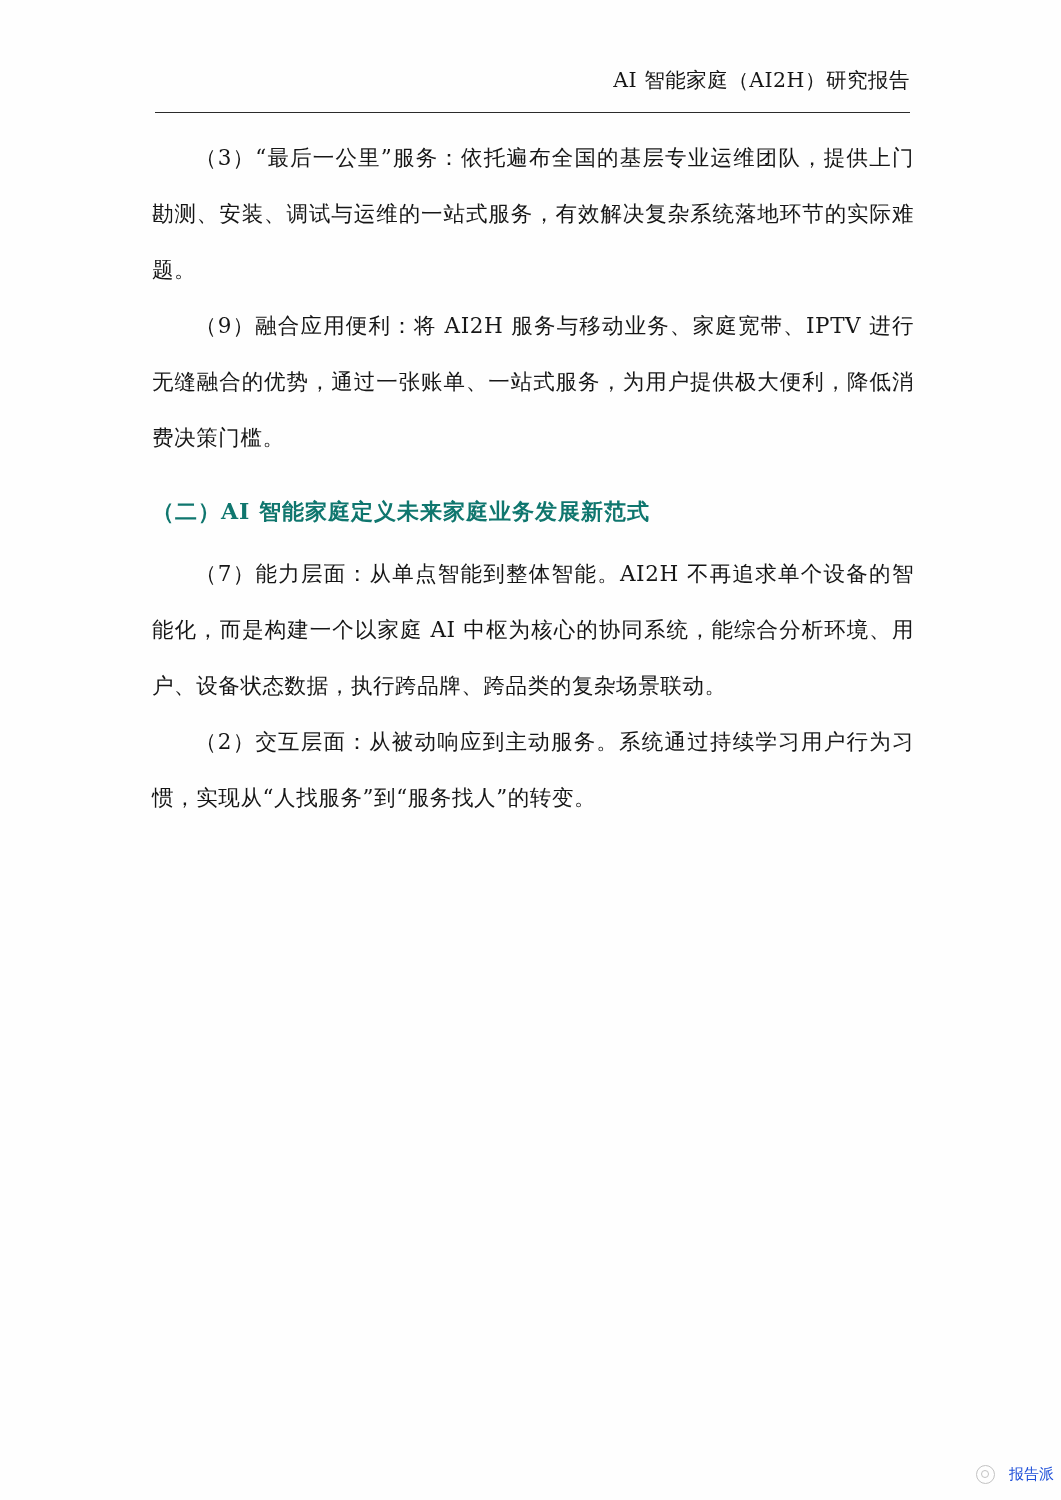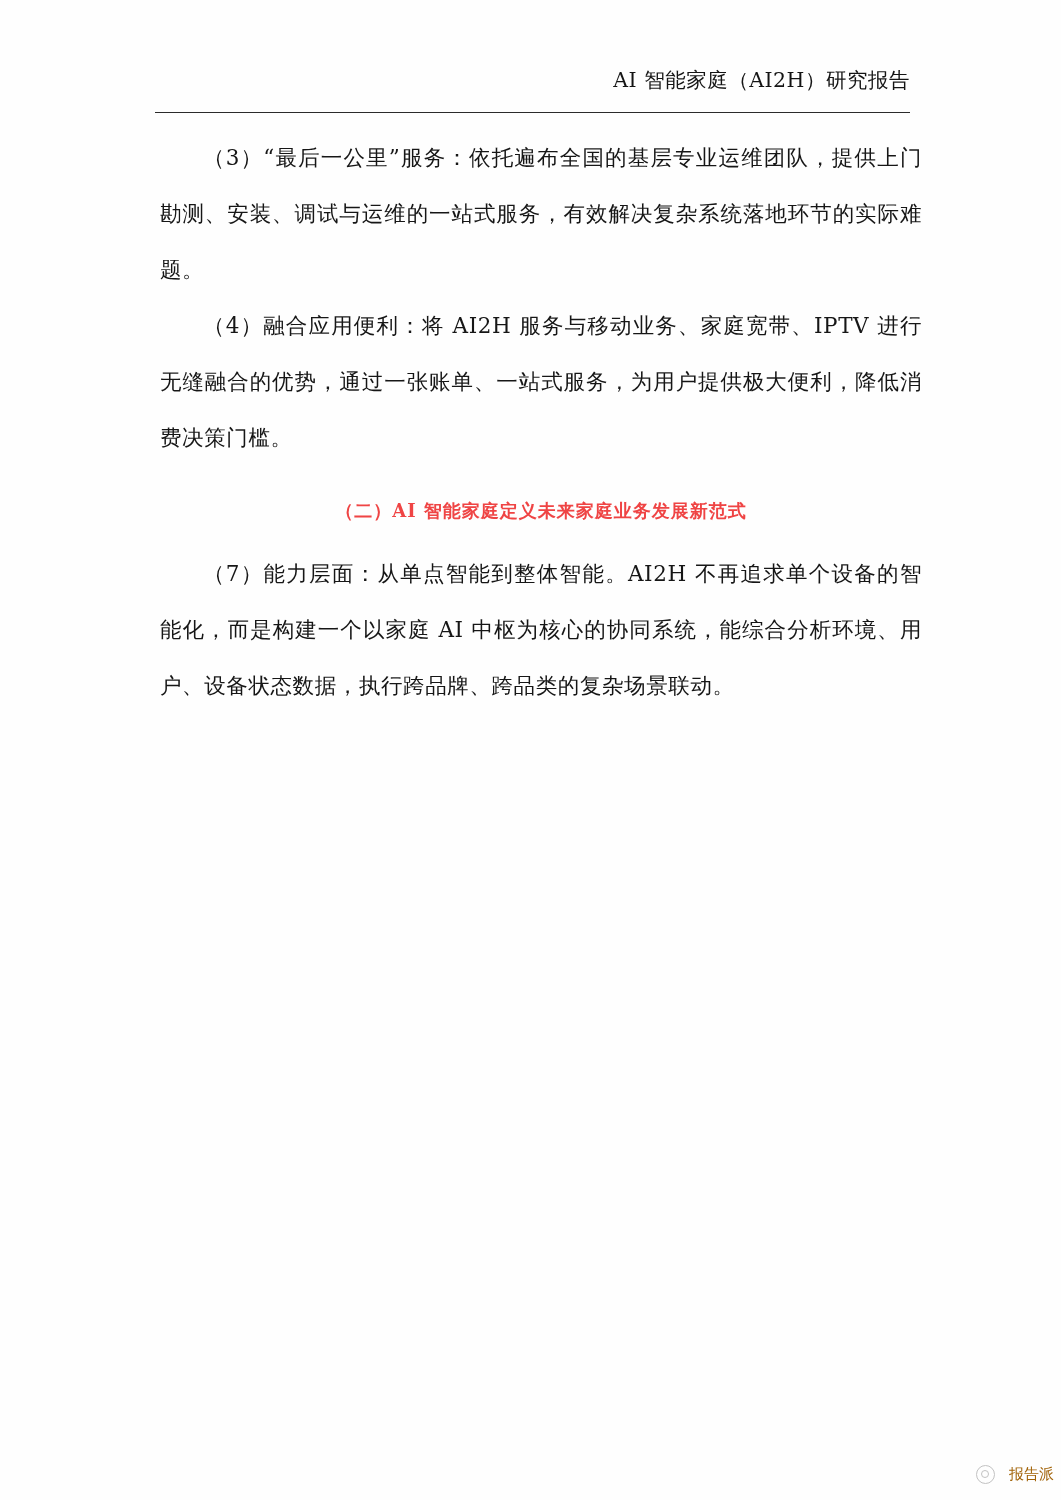--- a/index.html
+++ b/index.html
@@ -39,50 +39,49 @@
     position: absolute;
     top: 112px;
     left: 155px;
     width: 755px;
     height: 1px;
     background: #2b2b2b;
   }
   .content {
     position: absolute;
     top: 130px;
-    left: 160px;
+    left: 152px;
     width: 762px;
   }
   p.para {
     margin: 0 0 0 0;
     font-size: 21.5px;
     line-height: 56px;
     text-align: justify;
     text-justify: inter-ideograph;
     text-indent: 2em;
     letter-spacing: 0.6px;
     color: #161616;
   }
   h2.section {
     margin: 16px 0 6px 0;
-    font-size: 18px;
+    font-size: 22px;
     line-height: 58px;
-    text-align: center;
     font-weight: bold;
     letter-spacing: 1px;
-    color: #ef4444;
+    color: #0f766e;
   }
   .watermark {
     position: absolute;
     right: 24px;
     bottom: 16px;
     display: flex;
     align-items: center;
     gap: 14px;
-    color: #a16207;
+    color: #1d4ed8;
     font-size: 15px;
     font-family: "DejaVu Sans", "Liberation Sans", sans-serif;
     justify-content: flex-end;
   }
   .wm-circle {
     width: 17px;
     height: 17px;
     border-radius: 50%;
     border: 1.6px solid #c2c2c2;
     display: inline-block;
@@ -102,25 +101,26 @@
 </head>
 <body>
 
 <div class="page">
 
   <div class="header">AI 智能家庭（AI2H）研究报告</div>
   <div class="header-rule"></div>
 
   <div class="content">
     <p class="para">（3）“最后一公里”服务：依托遍布全国的基层专业运维团队，提供上门勘测、安装、调试与运维的一站式服务，有效解决复杂系统落地环节的实际难题。</p>
-    <p class="para">（4）融合应用便利：将 AI2H 服务与移动业务、家庭宽带、IPTV 进行无缝融合的优势，通过一张账单、一站式服务，为用户提供极大便利，降低消费决策门槛。</p>
+    <p class="para">（9）融合应用便利：将 AI2H 服务与移动业务、家庭宽带、IPTV 进行无缝融合的优势，通过一张账单、一站式服务，为用户提供极大便利，降低消费决策门槛。</p>
 
     <h2 class="section">（二）AI 智能家庭定义未来家庭业务发展新范式</h2>
 
     <p class="para">（7）能力层面：从单点智能到整体智能。AI2H 不再追求单个设备的智能化，而是构建一个以家庭 AI 中枢为核心的协同系统，能综合分析环境、用户、设备状态数据，执行跨品牌、跨品类的复杂场景联动。</p>
+    <p class="para">（2）交互层面：从被动响应到主动服务。系统通过持续学习用户行为习惯，实现从“人找服务”到“服务找人”的转变。</p>
   </div>
 
   <div class="watermark">
     <span class="wm-circle"></span>
     <span>报告派</span>
   </div>
 
 </div>
 
 </body></html>

